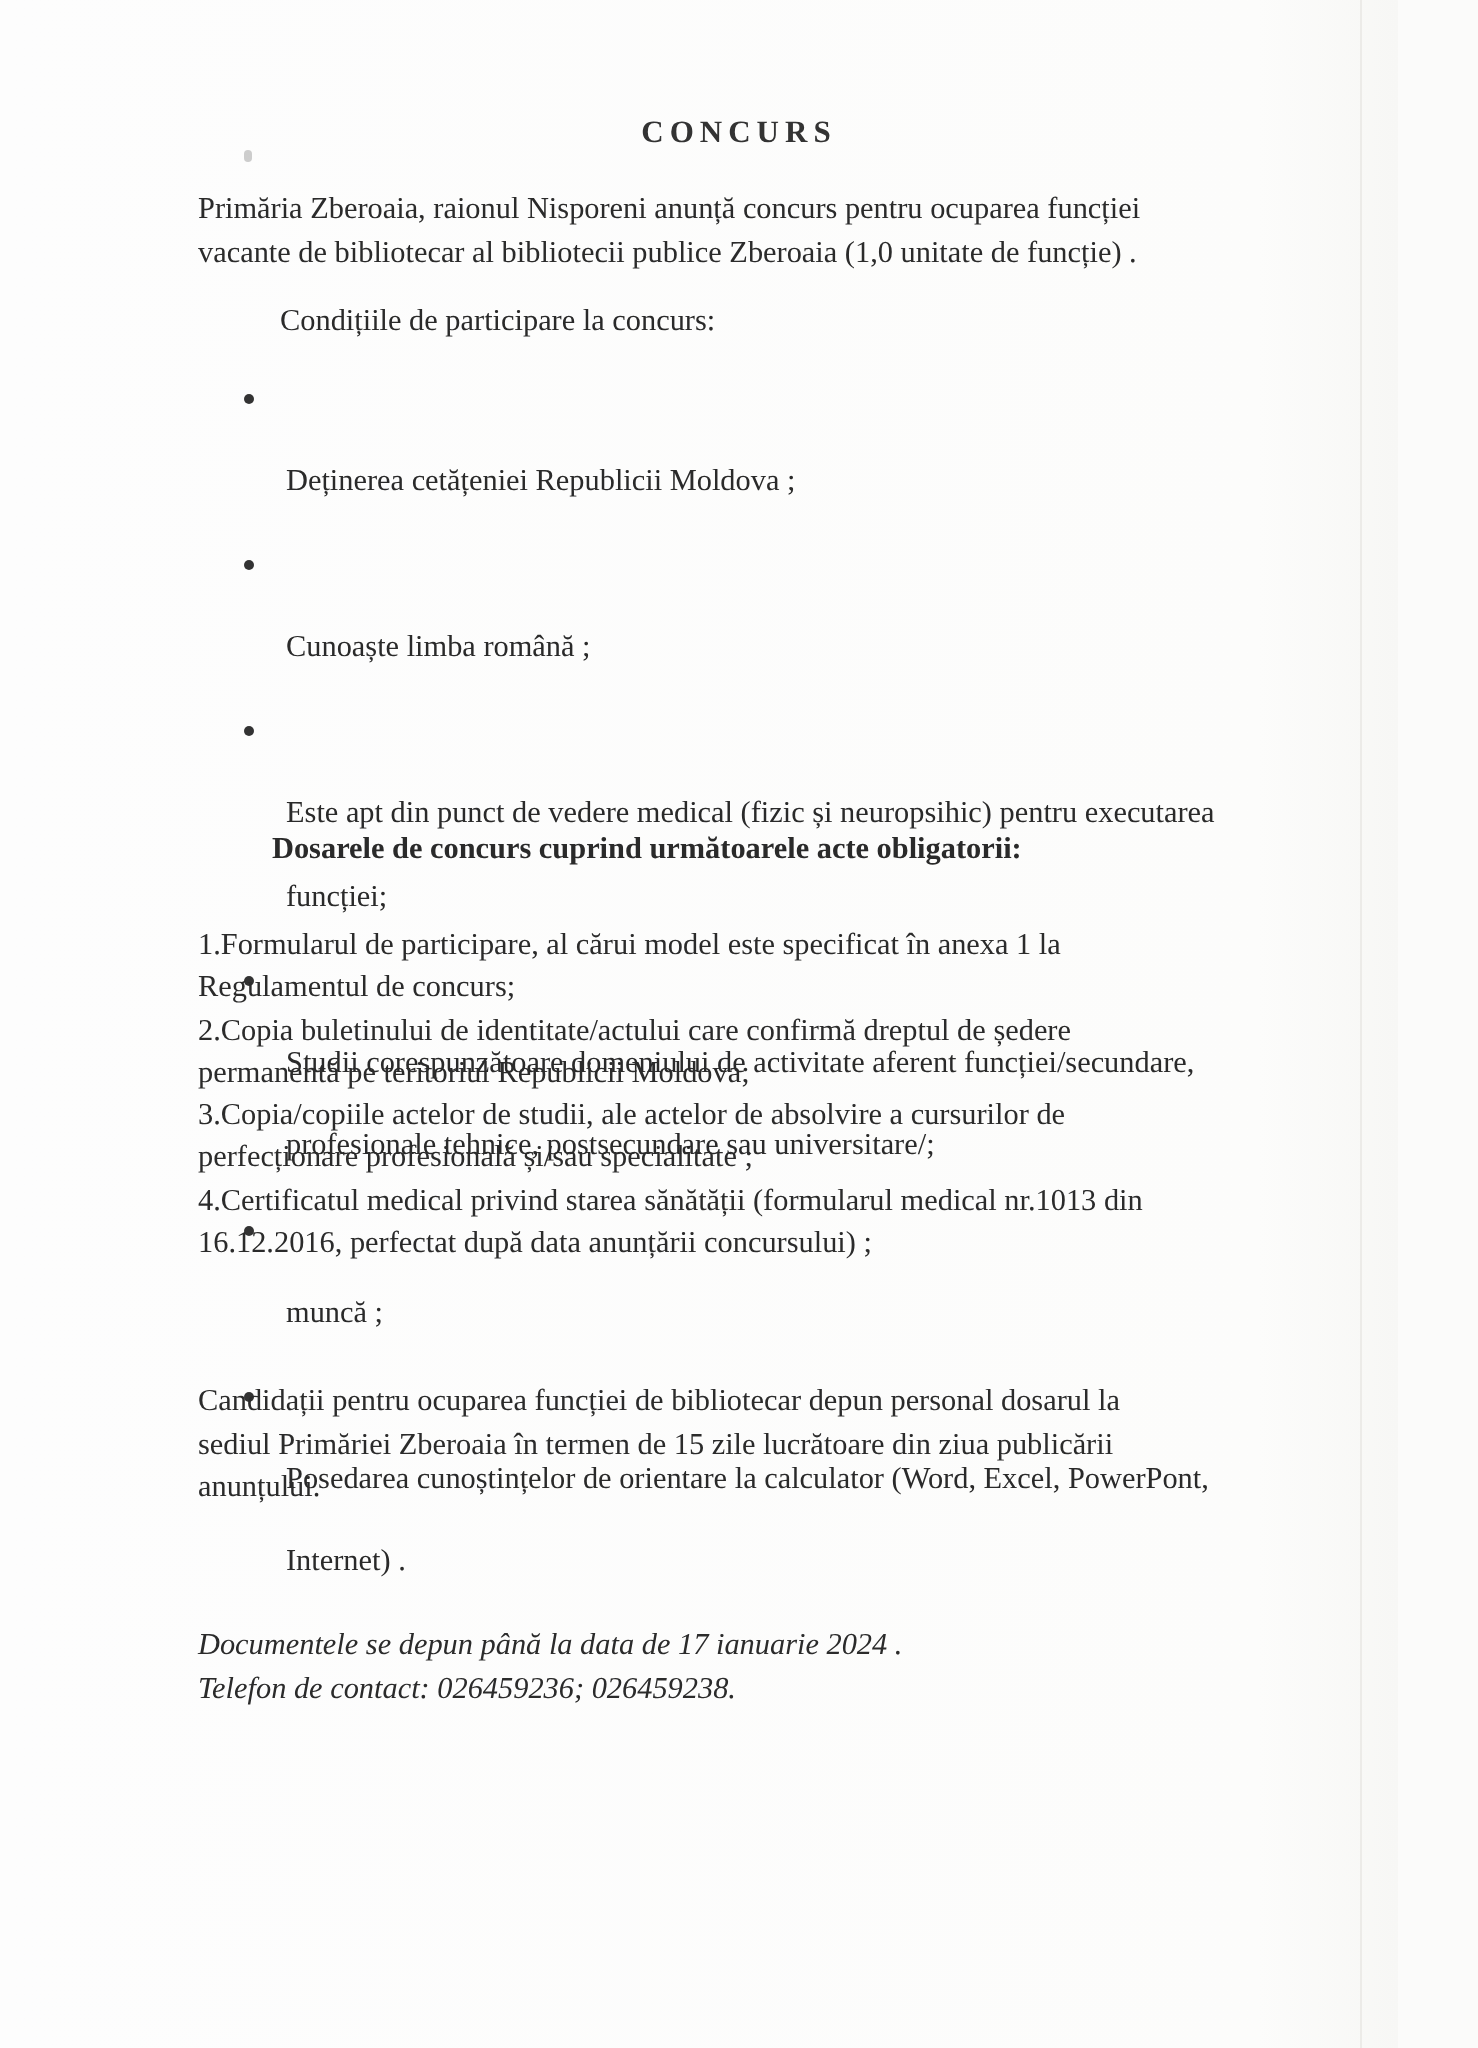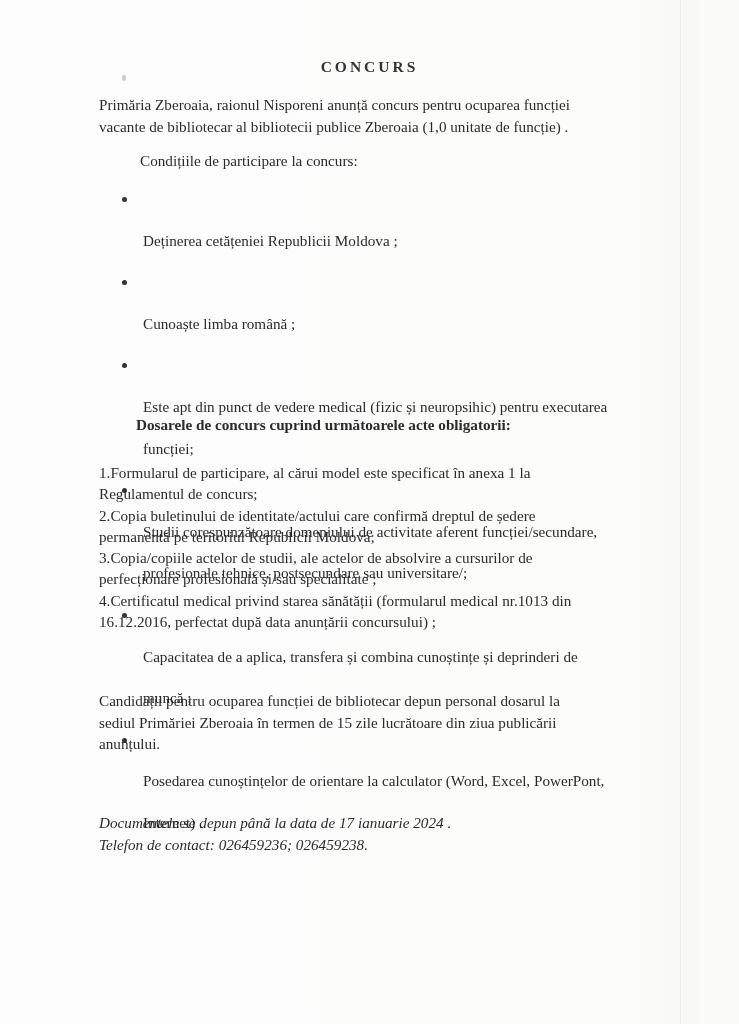--- a/index.html
+++ b/index.html
@@ -133,21 +133,20 @@
       <span class="line">Este apt din punct de vedere medical (fizic și neuropsihic) pentru executarea</span>
       <span class="line">funcției;</span>
     </li>
     <li>
       <span class="bullet"></span>
       <span class="line">Studii corespunzătoare domeniului de activitate aferent funcției/secundare,</span>
       <span class="line">profesionale tehnice, postsecundare sau universitare/;</span>
     </li>
     <li>
       <span class="bullet"></span>
-      <span class="line">Capacitatea de a aplica, transfera și combina cunoștințe și deprinderi de</span>
       <span class="line">muncă ;</span>
     </li>
     <li>
       <span class="bullet"></span>
       <span class="line">Posedarea cunoștințelor de orientare la calculator (Word, Excel, PowerPont,</span>
       <span class="line">Internet) .</span>
     </li>
   </ul>
 
   <div class="h-dos">Dosarele de concurs cuprind următoarele acte obligatorii:</div>

